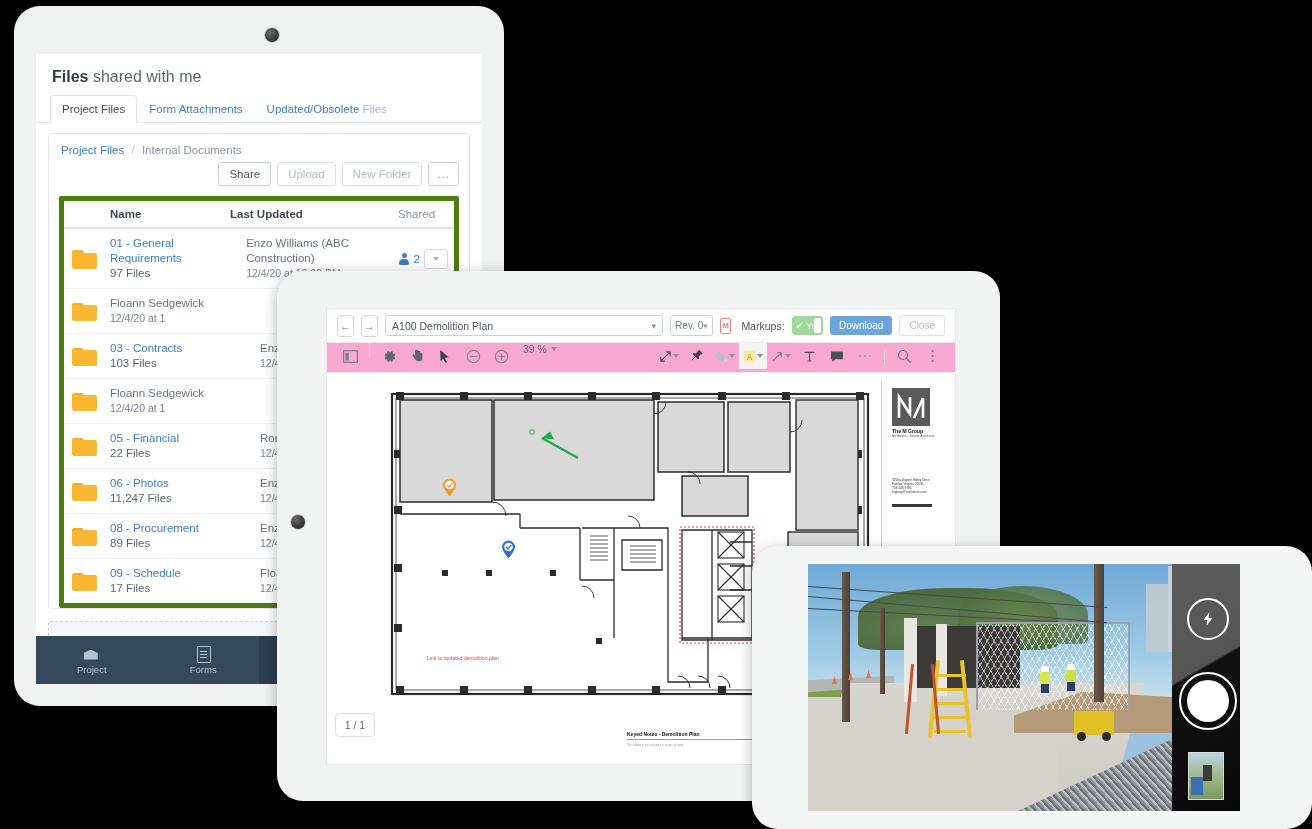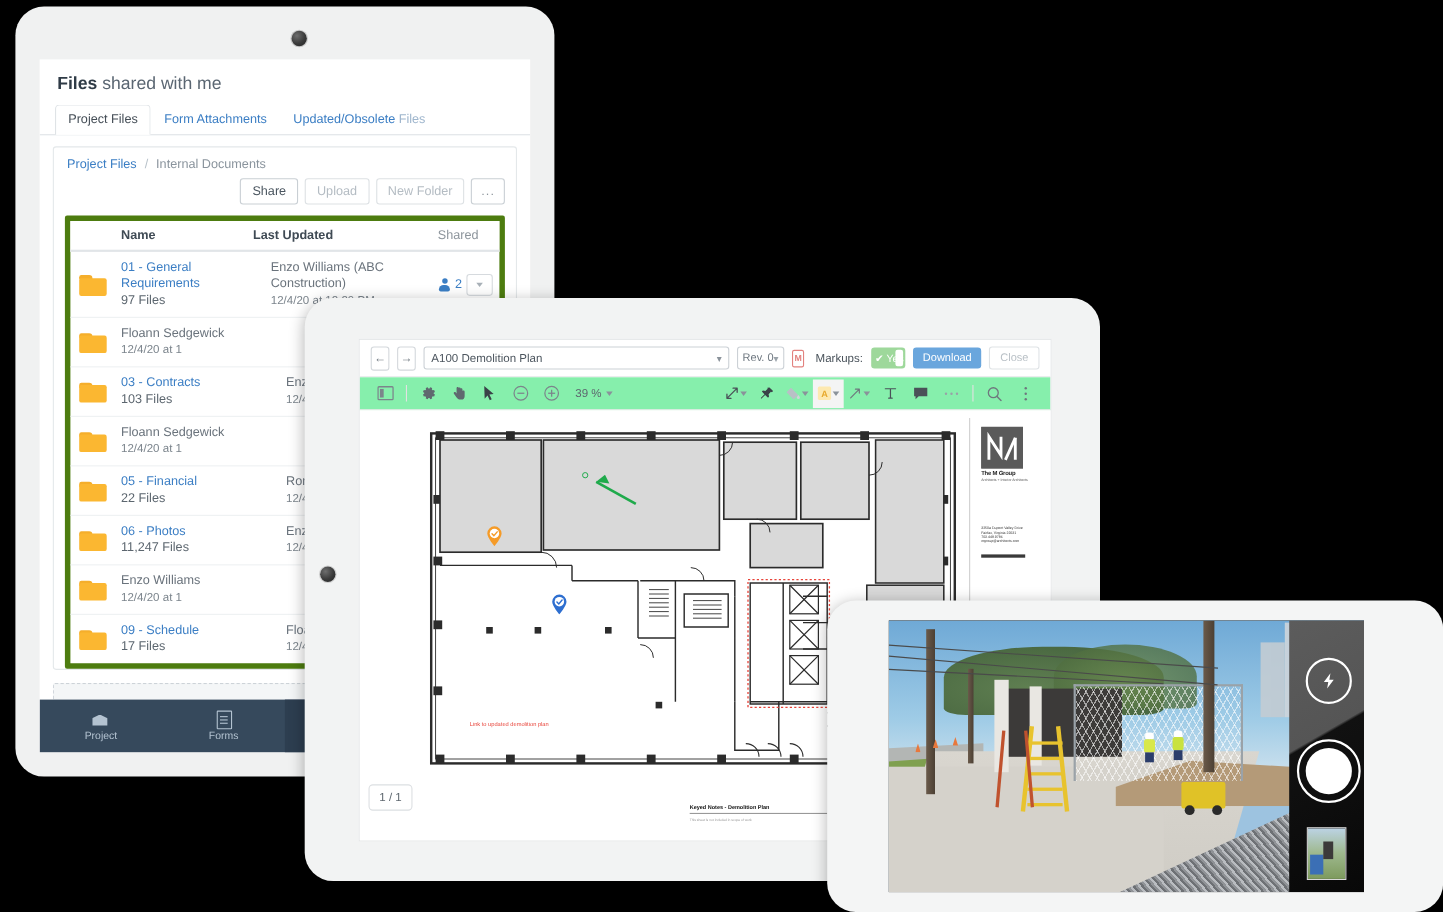--- a/index.html
+++ b/index.html
@@ -135,22 +135,22 @@
           font-size:8px;display:flex;align-items:center;justify-content:center;font-weight:bold;}
   .mlabel{font-size:10.5px;color:#4b545c;margin-left:3px;}
   .toggle{width:44px;height:19px;background:#9ed89b;border-radius:3px;display:flex;align-items:center;
           justify-content:flex-start;padding-left:4px;box-sizing:border-box;color:#fff;font-size:9.5px;
           position:relative;}
   .toggle .knob{position:absolute;right:2px;top:2px;width:7px;height:15px;background:#fff;border-radius:2px;}
   .bbtn{height:19px;padding:0 9px;border-radius:3px;background:#6aa6dd;color:#fff;font-size:10px;
         display:flex;align-items:center;}
   .bbtn.ghost{background:#fff;border:1px solid #dfe3e6;color:#b9c0c6;}
 
-  .pv-tools{height:30px;display:flex;align-items:center;gap:0;padding:0 9px;
-            border-bottom:1px solid #ececec;box-sizing:border-box;background:#86efac;}
+  .pv-tools{height:30px;display:flex;align-items:flex-start;gap:0;padding:0 9px;
+            border-bottom:1px solid #ececec;box-sizing:border-box;background:#f9a8d4;}
   .tl{width:28px;height:26px;display:flex;align-items:center;justify-content:center;color:#7c848b;}
   .tl.hl{background:#f4f4f4;}
   .vsep{width:1px;height:15px;background:#e2e2e2;margin:0 5px;}
   .zoomval{font-size:10.5px;color:#5d666e;margin-left:8px;display:flex;align-items:center;gap:4px;}
   .mini-caret{width:0;height:0;border-left:3px solid transparent;border-right:3px solid transparent;
         border-top:4px solid #8a929a;}
 
   .pv-canvas{position:absolute;left:0;top:64px;width:630px;height:391px;background:#fff;overflow:hidden;}
   .sheet{position:absolute;left:55px;top:7px;width:560px;height:370px;background:#fff;}
   .pagepill{position:absolute;left:8px;top:340px;width:38px;height:22px;border:1px solid #dcdfe2;
@@ -360,20 +360,24 @@
               <span class="s">11,247 Files</span>
             </div>
             <div class="fupd">
               <span class="u">Enzo Williams</span>
               <span class="d">12/4/20 at 1</span>
             </div>
           </div>
 
           <div class="frow">
             <span class="folder"></span>
+            <div class="fname">
+              <span class="n">08 - Procurement</span>
+              <span class="s">89 Files</span>
+            </div>
             <div class="fupd">
               <span class="u">Enzo Williams</span>
               <span class="d">12/4/20 at 1</span>
             </div>
           </div>
 
           <div class="frow">
             <span class="folder"></span>
             <div class="fname">
               <span class="n">09 - Schedule</span>

